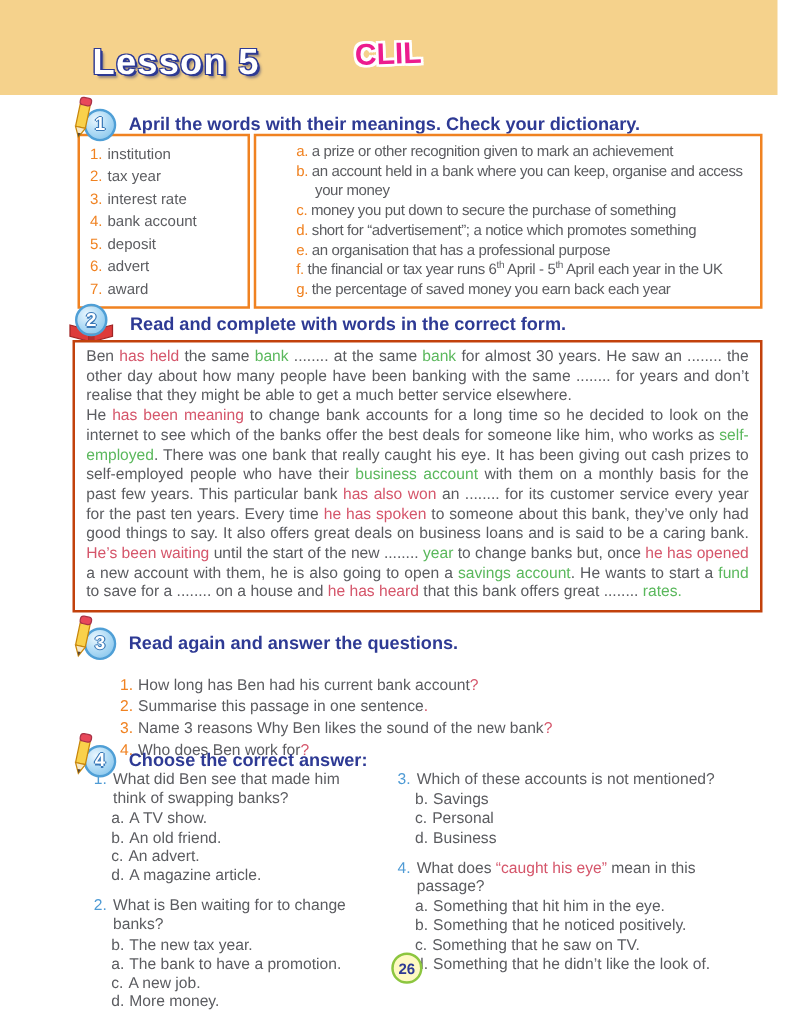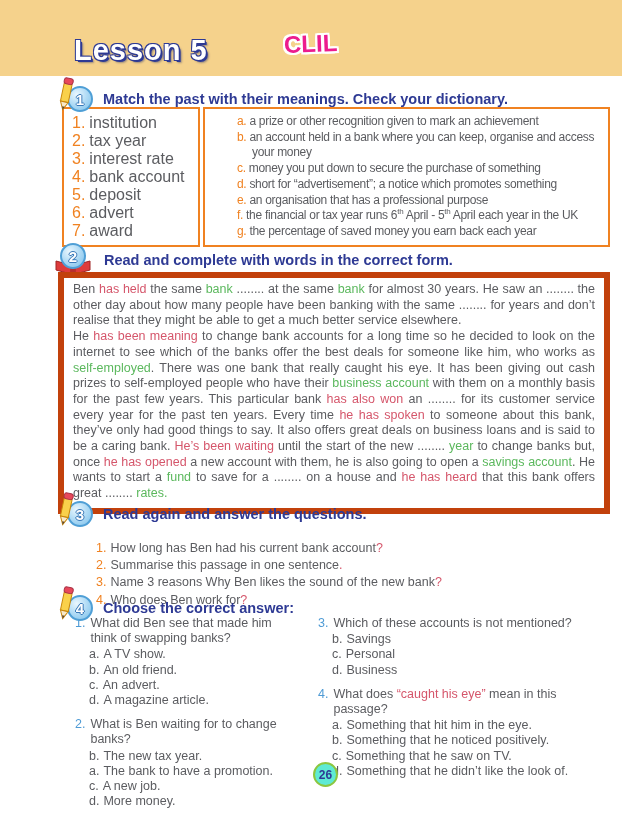--- a/index.html
+++ b/index.html
@@ -29,30 +29,30 @@
         text-shadow:-1px 0 0 #3a79b8,1px 0 0 #3a79b8,0 -1px 0 #3a79b8,0 1px 0 #3a79b8;}
   .ex2-icon{position:relative;width:40px;height:34px;}
   .ex2-icon .book{position:absolute;left:0;bottom:-2px;}
   .ex2-icon .numcircle{position:absolute;left:6px;top:0;}
 
   
   .match{position:absolute;left:62px;top:107px;width:548px;display:flex;gap:3px;align-items:stretch;}
   .mbox{border:2px solid #f08221;background:#fff;box-sizing:border-box;padding:5px 8px;}
   .words-box{flex:0 0 138px;}
   .defs-box{flex:1;padding-left:32px;}
-  .word-row{font-size:16px;line-height:18px;color:#5b5c60;}
+  .word-row{font-size:12px;line-height:18px;color:#5b5c60;}
   .word-row .num{color:#f08221;margin-right:4px;}
   .def-row{font-size:12px;letter-spacing:-0.3px;line-height:15.7px;color:#5b5c60;
            padding-left:15px;text-indent:-15px;}
   .def-row .letter{color:#f08221;margin-right:3px;}
   sup{font-size:8px;line-height:0;}
 
   
   .passage{position:absolute;left:58px;top:272px;width:552px;box-sizing:border-box;
-        border:6px solid #c2410c;background:#fff;padding:4px 9px 6px 9px;
+        border:2px solid #c2410c;background:#fff;padding:4px 9px 6px 9px;
         font-size:12.5px;line-height:15.7px;color:#5b5c60;text-align:justify;}
   .c-r{color:#d5566b;}
   .c-g{color:#5bb85d;}
 
   
   .q-list{position:absolute;left:96px;top:540px;}
   .q-row{font-size:12.5px;line-height:17.2px;color:#5b5c60;}
   .q-row .num{color:#f08221;margin-right:4px;}
 
   
@@ -64,21 +64,21 @@
   .mcq .qline{display:flex;}
   .mcq .num{color:#4f9bd5;flex:0 0 auto;margin-right:5px;}
   .col-left .qtext{width:190px;}
   .col-right .qtext{width:240px;}
   .options{margin-left:14px;margin-top:1px;}
   .opt{white-space:nowrap;line-height:15.2px;}
   .opt .letter{margin-right:4px;}
 
   
   .page-badge{position:absolute;left:313px;top:762px;width:25px;height:25px;border-radius:50%;
-        box-sizing:border-box;background:#5eead4;border:2px solid #8cc63f;
+        box-sizing:border-box;background:#fef9c3;border:2px solid #8cc63f;
         display:flex;align-items:center;justify-content:center;
         font-size:12px;font-weight:bold;color:#2e3a94;}
 </style>
 </head>
 <body>
 
 <div class="page">
 
   <div class="banner">
     <div class="lesson-title">Lesson 5</div>
@@ -92,21 +92,21 @@
           <g transform="rotate(12 10 18)">
             <rect x="6" y="7" width="8" height="19" rx="1" fill="#f9d14b" stroke="#c8860a" stroke-width="1"></rect>
             <rect x="5.5" y="2" width="9" height="6" rx="2.5" fill="#e8485a" stroke="#a93246" stroke-width="1"></rect>
             <polygon points="6,26 14,26 10,34" fill="#f7e9c9" stroke="#c8860a" stroke-width="1"></polygon>
             <polygon points="8.7,30.7 11.3,30.7 10,34" fill="#5a4632"></polygon>
           </g>
         </svg>
       </span>
       <span class="numcircle">1</span>
     </span>
-    <h2>Match the past with their meanings. Check your dictionary.</h2>
+    <h2>April the words with their meanings. Check your dictionary.</h2>
   </div>
 
   <div class="match">
     <div class="mbox words-box">
         <div class="word-row"><span class="num">1.</span><span>institution</span></div>
         <div class="word-row"><span class="num">2.</span><span>tax year</span></div>
         <div class="word-row"><span class="num">3.</span><span>interest rate</span></div>
         <div class="word-row"><span class="num">4.</span><span>bank account</span></div>
         <div class="word-row"><span class="num">5.</span><span>deposit</span></div>
         <div class="word-row"><span class="num">6.</span><span>advert</span></div>

